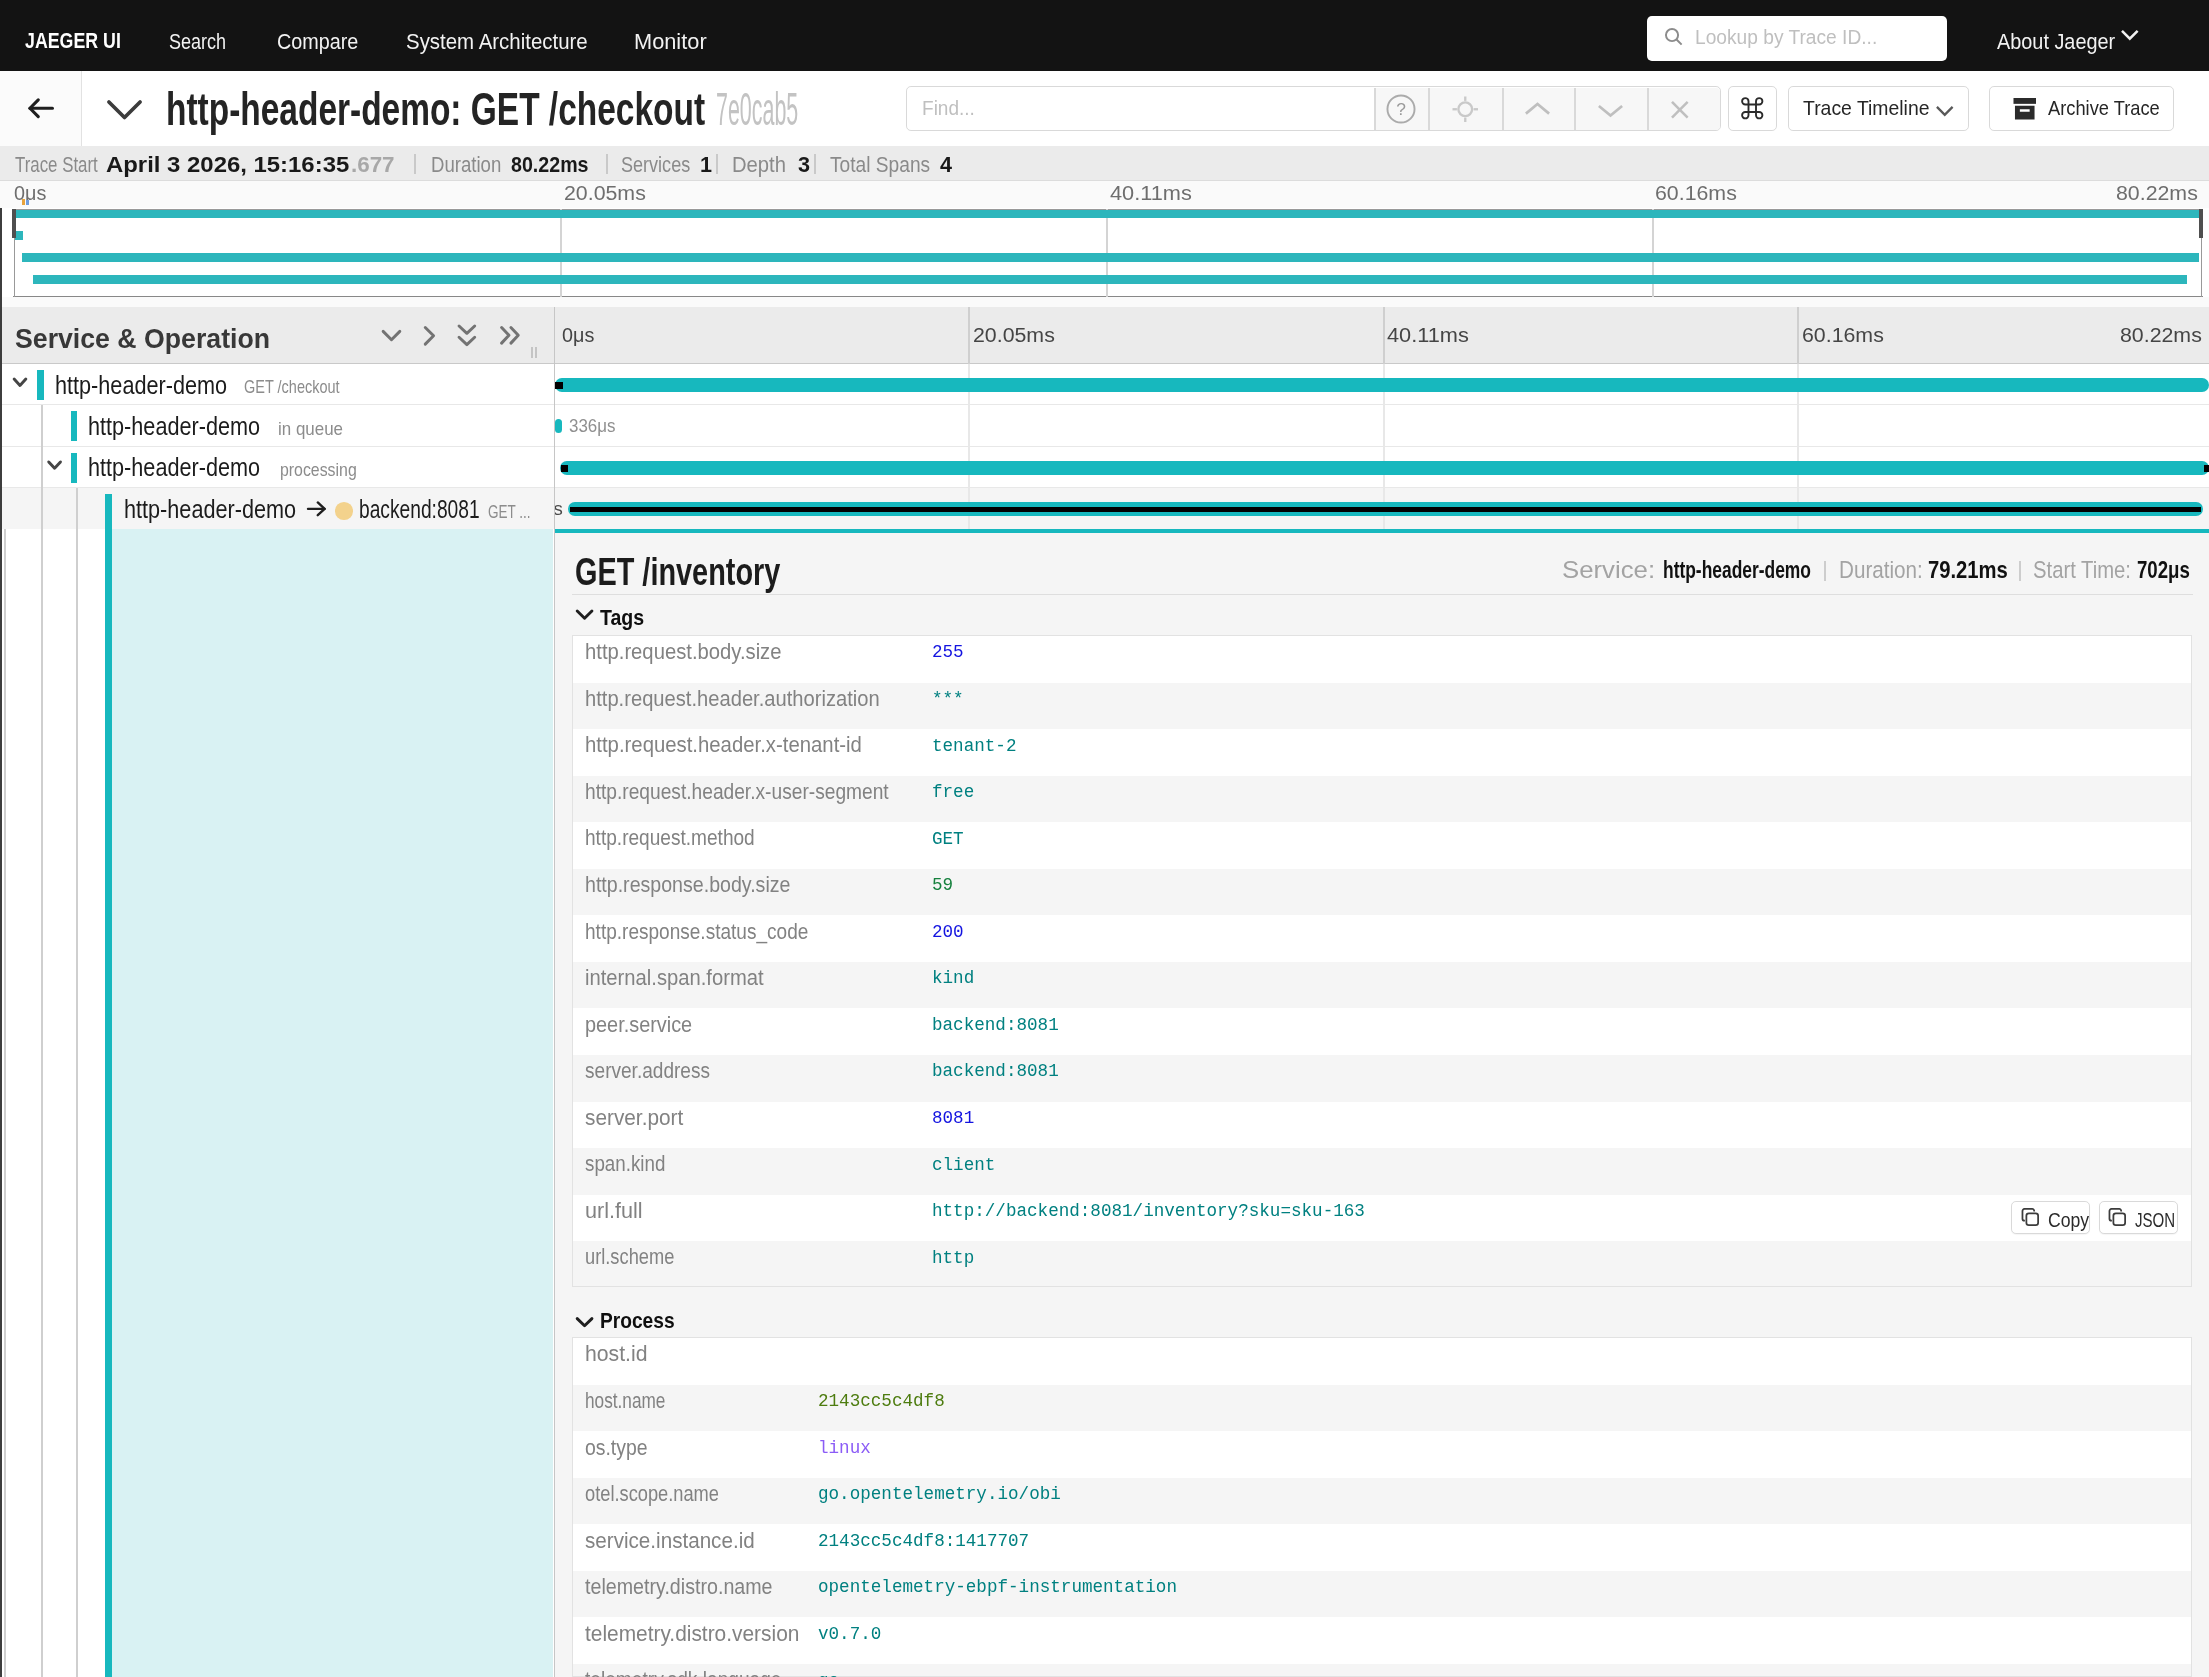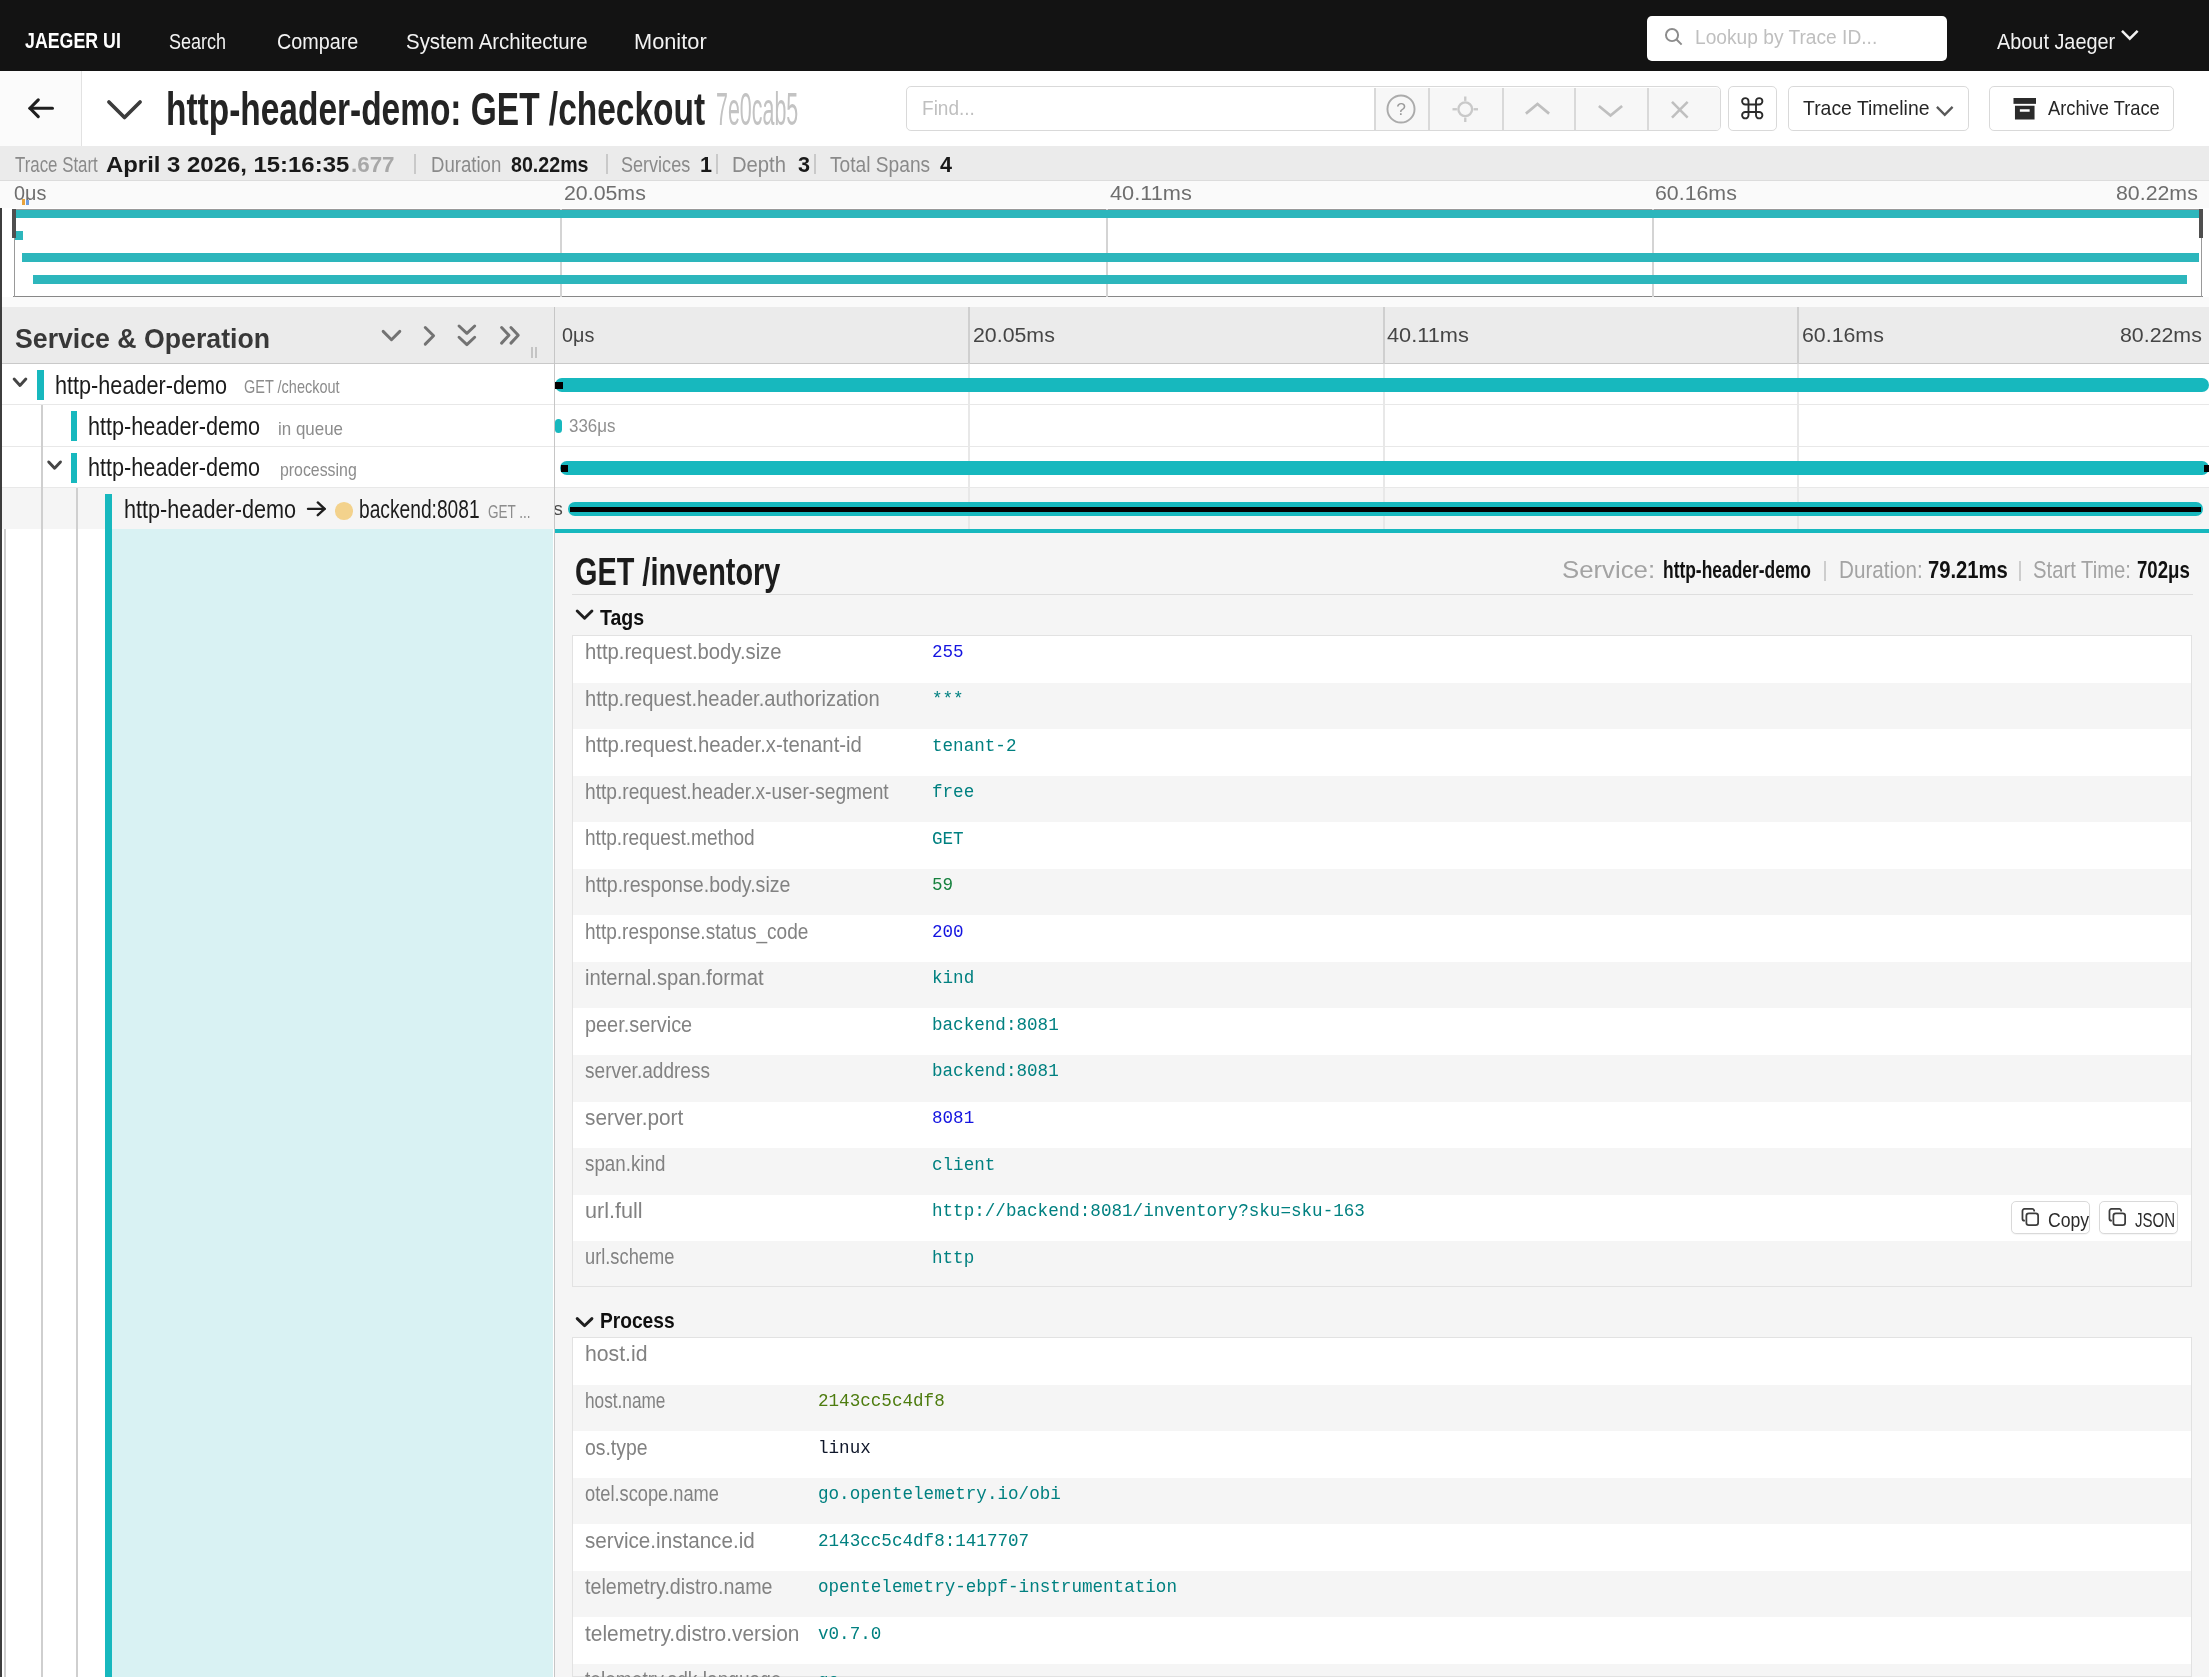--- a/index.html
+++ b/index.html
@@ -253,21 +253,21 @@
 <div style="position:absolute;left:0;top:140px;width:100%;height:47px;background:#f5f5f5;"></div>
 <div style="position:absolute;left:0;top:186px;width:100%;height:47px;background:#fff;"></div>
 <div style="position:absolute;left:0;top:233px;width:100%;height:47px;background:#f5f5f5;"></div>
 <div style="position:absolute;left:0;top:279px;width:100%;height:47px;background:#fff;"></div>
 <div style="position:absolute;left:0;top:326px;width:100%;height:47px;background:#f5f5f5;"></div>
 </div>
 <div class="t" id="t67" style="left:585px;top:1343px;font-size:21.6px;color:#828282;transform:scaleX(0.9826);transform-origin:0 50%;">host.id</div>
 <div class="t" id="t68" style="left:585px;top:1390px;font-size:21.6px;color:#828282;transform:scaleX(0.7972);transform-origin:0 50%;">host.name</div>
 <div class="mono" style="position:absolute;left:818px;top:1391px;font-size:17.6px;line-height:21.6px;color:#4d7c0f;white-space:pre;">2143cc5c4df8</div>
 <div class="t" id="t69" style="left:585px;top:1437px;font-size:21.6px;color:#828282;transform:scaleX(0.8980);transform-origin:0 50%;">os.type</div>
-<div class="mono" style="position:absolute;left:818px;top:1438px;font-size:17.6px;line-height:21.6px;color:#0f172a;white-space:pre;">linux</div>
+<div class="mono" style="position:absolute;left:818px;top:1438px;font-size:17.6px;line-height:21.6px;color:#8b5cf6;white-space:pre;">linux</div>
 <div class="t" id="t70" style="left:585px;top:1483px;font-size:21.6px;color:#828282;transform:scaleX(0.8455);transform-origin:0 50%;">otel.scope.name</div>
 <div class="mono" style="position:absolute;left:818px;top:1484px;font-size:17.6px;line-height:21.6px;color:#008080;white-space:pre;">go.opentelemetry.io/obi</div>
 <div class="t" id="t71" style="left:585px;top:1530px;font-size:21.6px;color:#828282;transform:scaleX(0.9553);transform-origin:0 50%;">service.instance.id</div>
 <div class="mono" style="position:absolute;left:818px;top:1531px;font-size:17.6px;line-height:21.6px;color:#008080;white-space:pre;">2143cc5c4df8:1417707</div>
 <div class="t" id="t72" style="left:585px;top:1576px;font-size:21.6px;color:#828282;transform:scaleX(0.9104);transform-origin:0 50%;">telemetry.distro.name</div>
 <div class="mono" style="position:absolute;left:818px;top:1577px;font-size:17.6px;line-height:21.6px;color:#008080;white-space:pre;">opentelemetry-ebpf-instrumentation</div>
 <div class="t" id="t73" style="left:585px;top:1623px;font-size:21.6px;color:#828282;transform:scaleX(0.9673);transform-origin:0 50%;">telemetry.distro.version</div>
 <div class="mono" style="position:absolute;left:818px;top:1624px;font-size:17.6px;line-height:21.6px;color:#008080;white-space:pre;">v0.7.0</div>
 <div class="t" id="t74" style="left:585px;top:1669px;font-size:21.6px;color:#828282;transform:scaleX(0.8865);transform-origin:0 50%;">telemetry.sdk.language</div>
 <div class="mono" style="position:absolute;left:818px;top:1671px;font-size:17.6px;line-height:21.6px;color:#008080;white-space:pre;">go</div>

